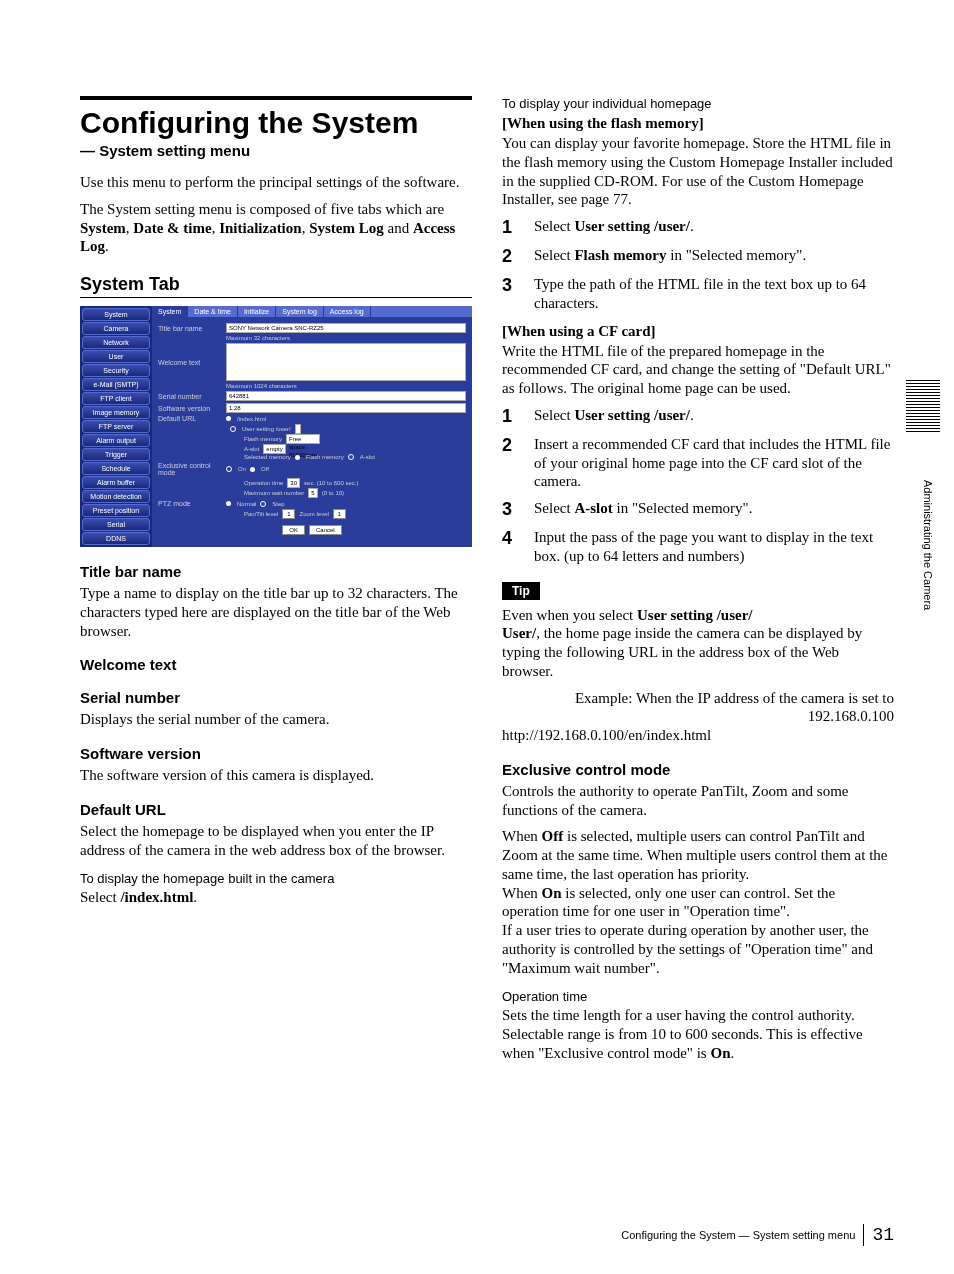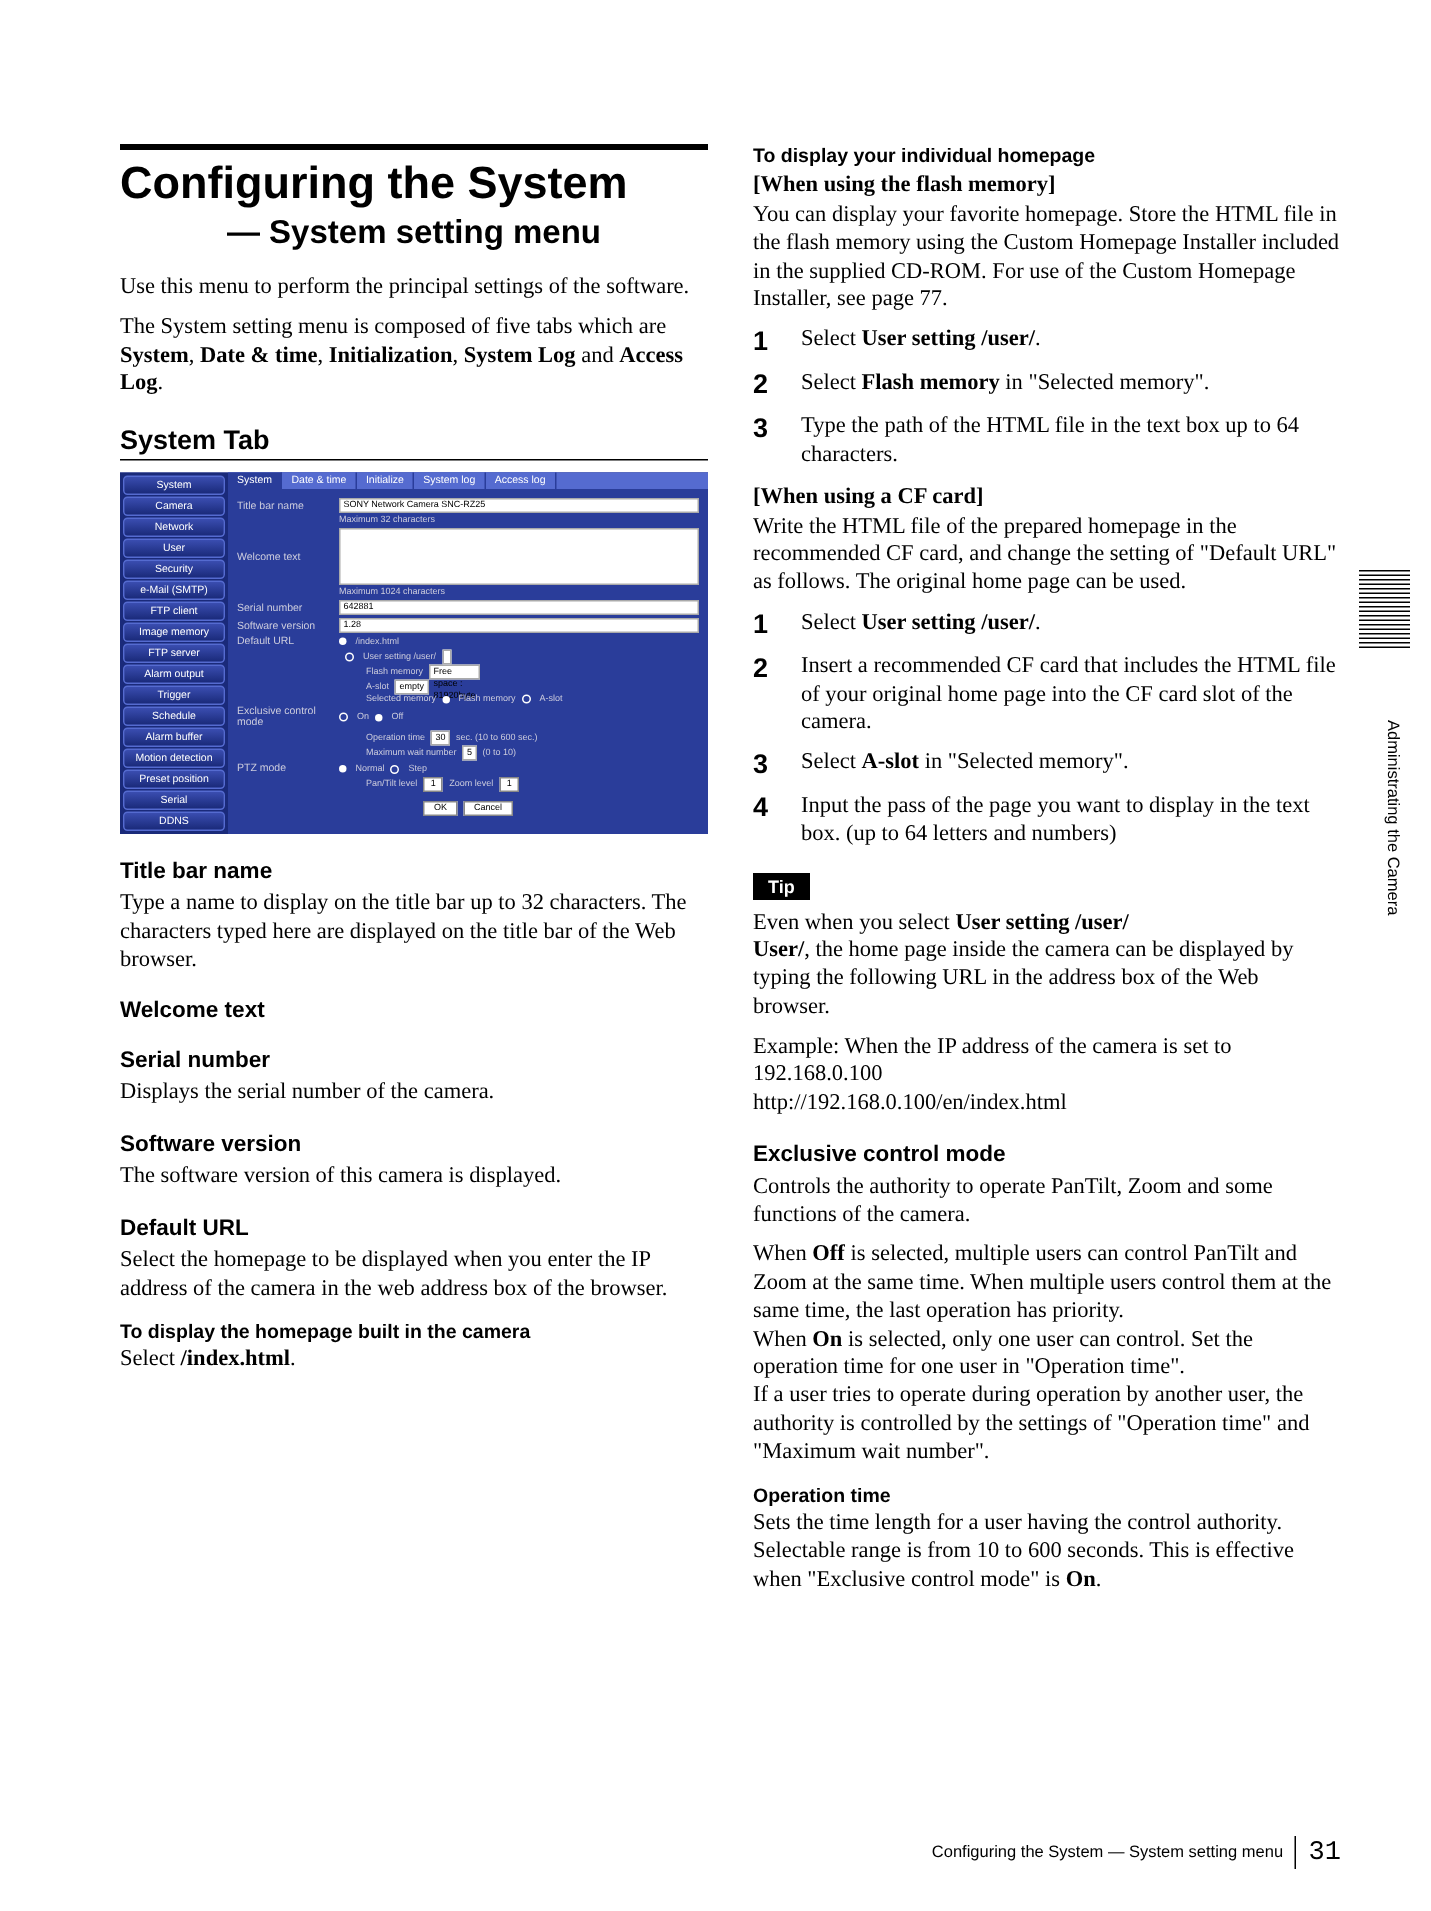--- a/index.html
+++ b/index.html
@@ -30,43 +30,42 @@
     width: 100%;
   }
   h1 {
     font-family: Helvetica, Arial, sans-serif;
     font-size: 30px;
     font-weight: bold;
     margin: 6px 0 0 0;
   }
   .subhead {
     font-family: Helvetica, Arial, sans-serif;
-    font-size: 22px;
+    font-size: 15px;
     font-weight: bold;
     margin: 2px 0 14px 0;
-    text-align: center;
   }
   h2.section {
     font-family: Helvetica, Arial, sans-serif;
     font-size: 18px;
     font-weight: bold;
     border-bottom: 1.5px solid #000;
     padding-bottom: 2px;
     margin: 18px 0 8px 0;
   }
   h3.field {
     font-family: Helvetica, Arial, sans-serif;
     font-size: 15px;
     font-weight: bold;
     margin: 16px 0 4px 0;
   }
   h4.sub {
     font-family: Helvetica, Arial, sans-serif;
     font-size: 13px;
-    font-weight: bold;
+    font-weight: normal;
     margin: 12px 0 2px 0;
   }
   .bracket {
     font-family: "Times New Roman", Times, serif;
     font-weight: bold;
     font-size: 15px;
     margin: 4px 0 2px 0;
   }
   p.body {
     font-size: 15px;
@@ -413,21 +412,21 @@
           </div>
         </div>
 
       <div class="tip-badge">Tip</div>
       <p class="body" style="margin-bottom:0;">
         <span>Even when you select </span><b>User setting /user/</b>
       </p>
       <p class="body" style="margin-top:0;">
         <b>User/</b><span>, the home page inside the camera can be displayed by typing the following URL in the address box of the Web browser.</span>
       </p>
-      <p class="body" style="margin-bottom:0;">Example: When the IP address of the camera is set to 192.168.0.100</p>
+      <p class="body" style="margin-bottom:0;text-align:right;">Example: When the IP address of the camera is set to 192.168.0.100</p>
       <p class="body" style="margin-top:0;">http://192.168.0.100/en/index.html</p>
 
       <h3 class="field">Exclusive control mode</h3>
       <p class="body">Controls the authority to operate PanTilt, Zoom and some functions of the camera.</p>
       <p class="body" style="margin-bottom:0;">
         <span>When </span><b>Off</b><span> is selected, multiple users can control PanTilt and Zoom at the same time. When multiple users control them at the same time, the last operation has priority.</span>
       </p>
       <p class="body" style="margin:0;">
         <span>When </span><b>On</b><span> is selected, only one user can control. Set the operation time for one user in "Operation time".</span>
       </p>

